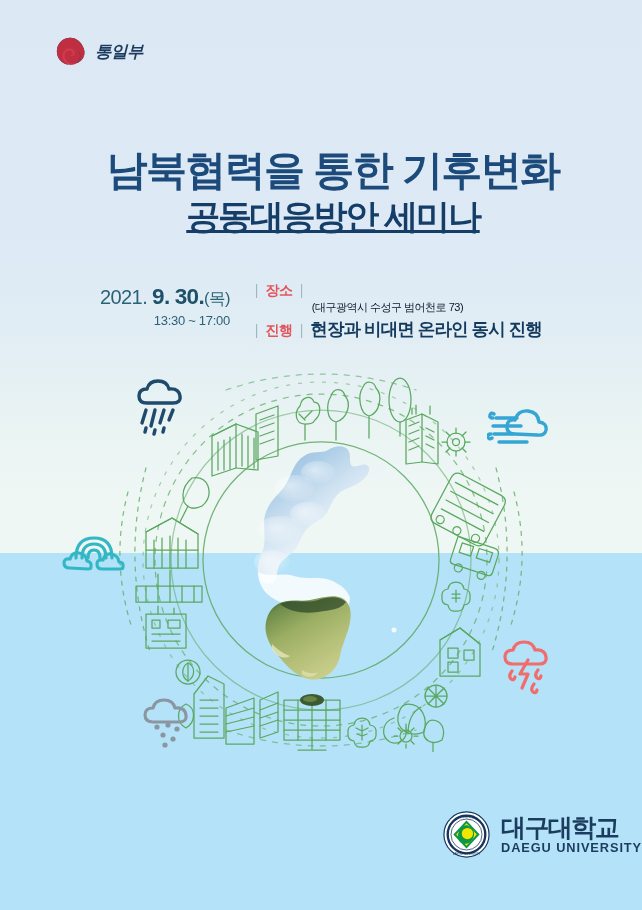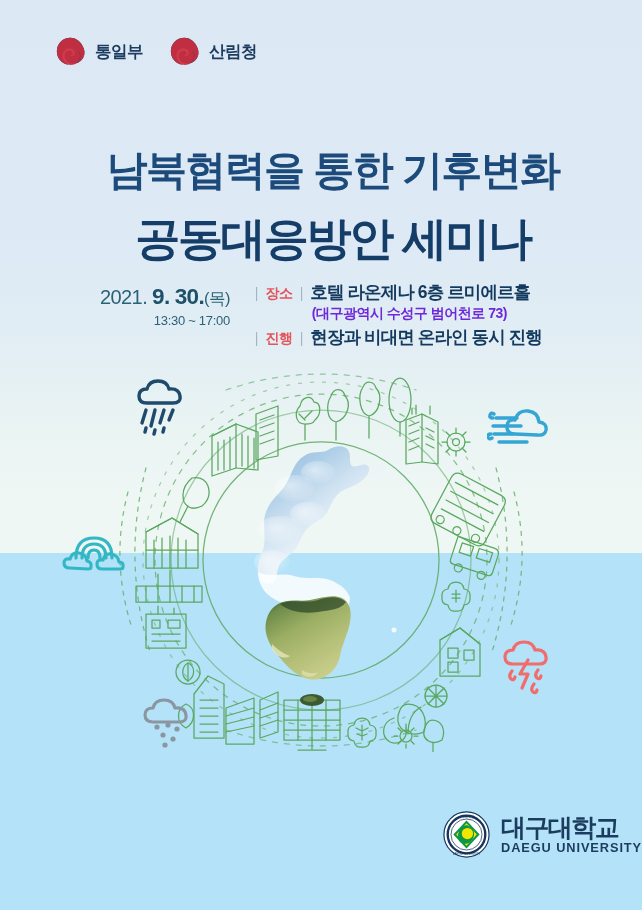--- a/index.html
+++ b/index.html
@@ -33,45 +33,46 @@
   }
   .sky-lower {
     position:absolute; left:0; top:553px;
     width:100%; height:357px;
     background:#b4e2f8;
   }
 
   
   .gov-row {
     position:absolute; left:55px; top:36px;
-    display:flex; gap:26px;
+    display:flex; gap:16px;
     z-index:6;
+    font-style:italic;
   }
   .gov-logo { display:flex; align-items:center; gap:9px; }
   .taegeuk { width:31px; height:31px; flex:0 0 auto; display:block; }
   .gov-name {
     font-size:16.5px; font-weight:bold;
     color:#1b3c5e; letter-spacing:-0.5px;
     white-space:nowrap;
   }
 
   
   .headline {
     position:absolute; left:0; top:146px;
     width:100%; text-align:center; z-index:6;padding-left:24px;
   }
   .headline-l1 {
     font-size:41px; font-weight:bold;
     color:#1c4a7a; letter-spacing:-1.6px;
     line-height:1.18;
   }
   .headline-l2 {
-    font-size:45px; font-weight:bold;
+    font-size:34px; font-weight:bold;
     color:#143d68; letter-spacing:-2.2px;
-    line-height:1.2; margin-top:18px;
+    line-height:1.2; margin-top:2px;text-decoration:underline;
   }
 
   
   .info {
     position:absolute; left:0; top:281px;
     width:100%; z-index:6;
     display:flex; justify-content:center;
     align-items:flex-start; gap:25px;
   }
   .info-left {
@@ -93,23 +94,23 @@
   .tag {
     font-size:14px; font-weight:bold; color:#e2565b;
     letter-spacing:-0.4px;
   }
   .bar { color:#9fb6c4; font-size:14px; font-weight:normal; }
   .info-val {
     font-size:17.5px; font-weight:bold;
     color:#133a5e; letter-spacing:-0.9px;
   }
   .info-sub {
-    font-size:14px; color:#6d28d9;
+    font-size:11px; color:#0f172a;
     letter-spacing:-0.5px;
-    margin:1px 0 3px 0; padding-left:57px;font-weight:bold;
+    margin:1px 0 3px 0; padding-left:57px;
   }
 
   
   .art {
     position:absolute; left:50%; top:372px;
     transform:translateX(-50%);
     width:430px; height:380px; z-index:4;
   }
   .art svg { display:block; width:100%; height:100%; }
 
@@ -159,33 +160,20 @@
                  C62 95 84 86 92 68 C97 57 96 43 89 32 C80 16 66 6 50 6 Z" fill="#0d3b63"></path>
         <path d="M50 6 C66 6 80 16 89 32 C96 43 97 57 92 68 C88 77 81 83 73 86
                  C82 76 84 62 78 52 C71 40 56 37 46 44 C38 50 37 60 43 65
                  C38 62 36 54 41 47 C48 37 64 36 74 47 C86 60 82 82 64 91
                  C58 93 51 94 44 93 C22 90 6 72 6 50 C6 25 24 6 50 6 Z" fill="#cf2e3e" opacity="0.93"></path>
         <circle cx="50" cy="50" r="44" fill="none" stroke="#ffffff" stroke-width="0"></circle>
       </svg>
       <span class="gov-name">통일부</span>
     </div>
 
-    <div class="gov-logo">
-      <svg class="taegeuk" viewBox="0 0 100 100">
-        <path d="M50 6 C24 6 6 25 6 50 C6 72 22 90 44 93 C30 86 22 72 25 58
-                 C28 44 40 38 52 41 C62 44 66 52 63 59 C60 65 52 66 48 62
-                 C55 64 59 58 56 52 C52 45 41 45 35 52 C27 61 30 78 45 86
-                 C62 95 84 86 92 68 C97 57 96 43 89 32 C80 16 66 6 50 6 Z" fill="#0d3b63"></path>
-        <path d="M50 6 C66 6 80 16 89 32 C96 43 97 57 92 68 C88 77 81 83 73 86
-                 C82 76 84 62 78 52 C71 40 56 37 46 44 C38 50 37 60 43 65
-                 C38 62 36 54 41 47 C48 37 64 36 74 47 C86 60 82 82 64 91
-                 C58 93 51 94 44 93 C22 90 6 72 6 50 C6 25 24 6 50 6 Z" fill="#cf2e3e" opacity="0.93"></path>
-      </svg>
-      <span class="gov-name">산림청</span>
-    </div>
 
   </div>
 
   <div class="headline">
     <div class="headline-l1">남북협력을 통한 기후변화</div>
     <div class="headline-l2">공동대응방안 세미나</div>
   </div>
 
   <div class="info">
 
@@ -197,21 +185,20 @@
       </div>
       <div class="time-line">13:30 ~ 17:00</div>
     </div>
 
     <div class="info-right">
 
       <div class="info-row">
         <span class="bar">|</span>
         <span class="tag">장소</span>
         <span class="bar">|</span>
-        <span class="info-val">호텔 라온제나 6층 르미에르홀</span>
       </div>
 
       <div class="info-sub">(대구광역시 수성구 범어천로 73)</div>
 
       <div class="info-row">
         <span class="bar">|</span>
         <span class="tag">진행</span>
         <span class="bar">|</span>
         <span class="info-val">현장과 비대면 온라인 동시 진행</span>
       </div>

